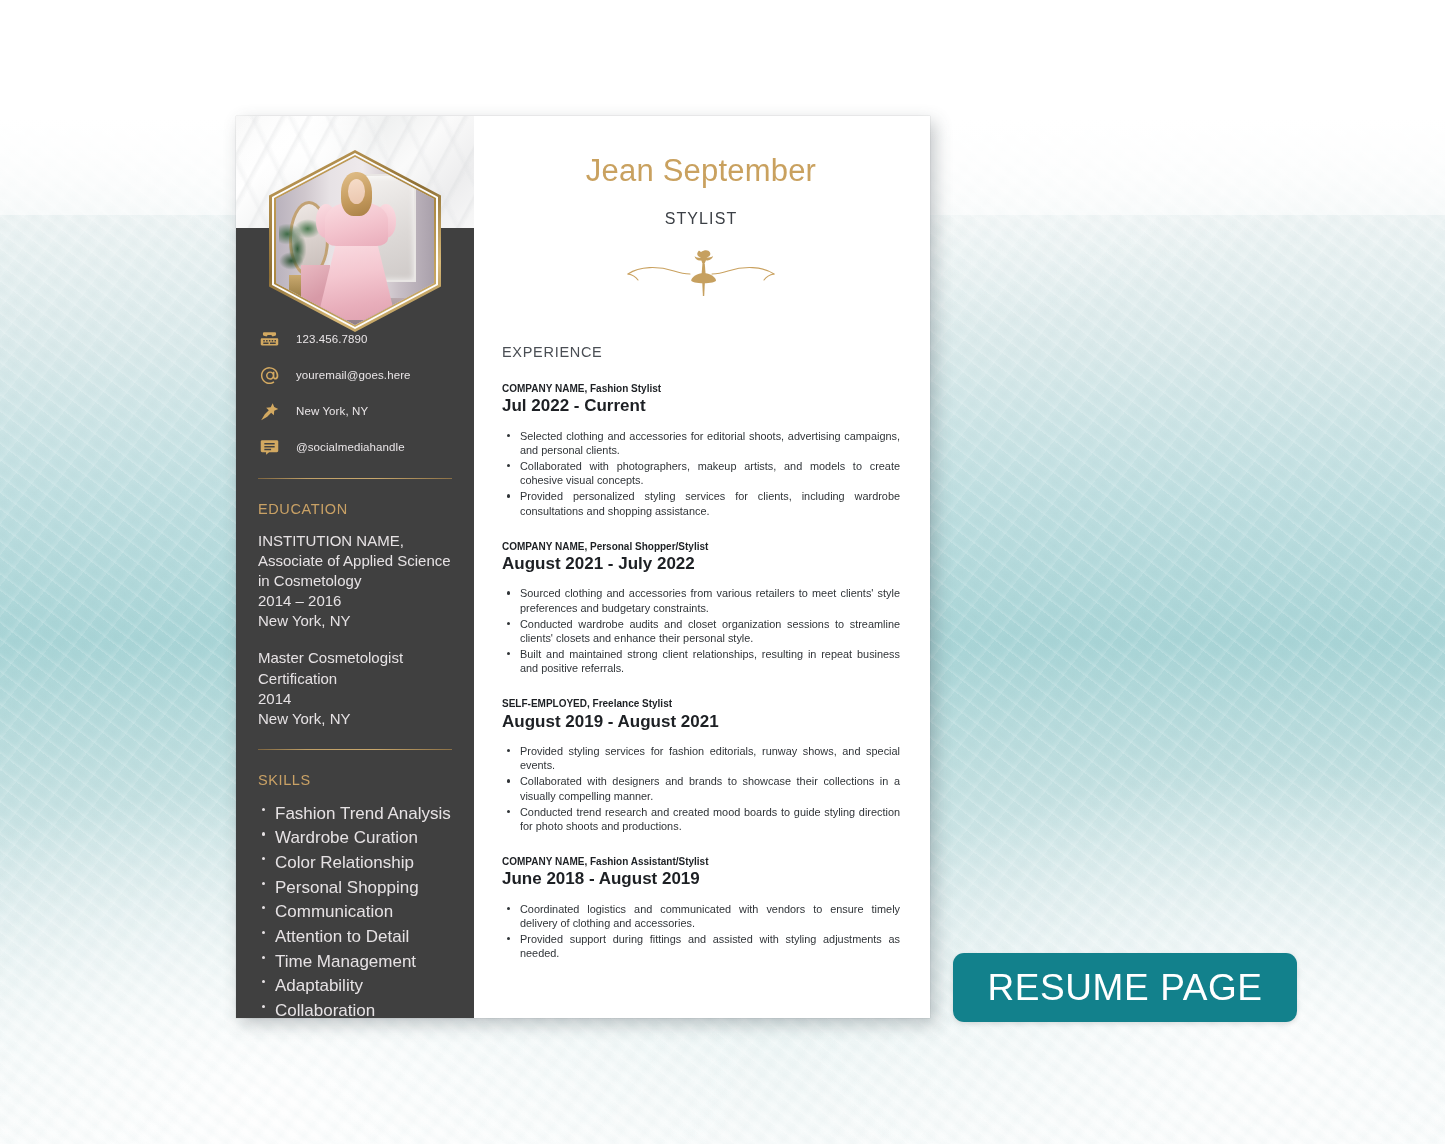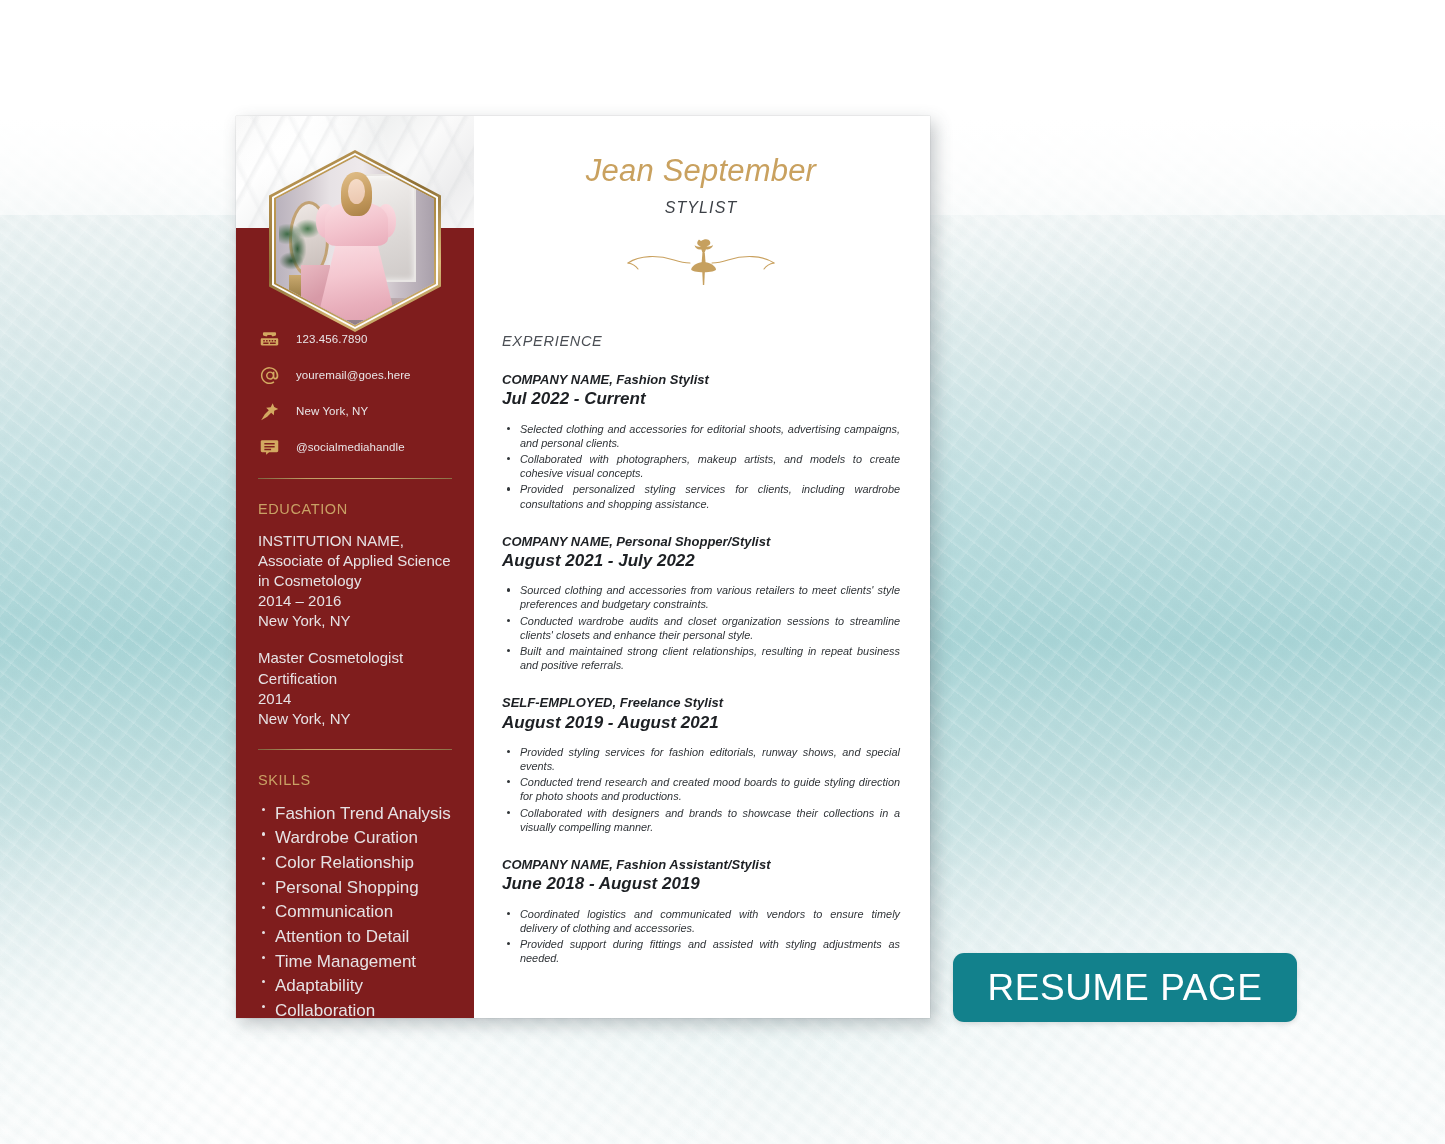--- a/index.html
+++ b/index.html
@@ -27,21 +27,21 @@
   #bgtop{position:absolute;left:0;top:0;width:100%;height:215px;
     background:linear-gradient(180deg,#ffffff 0%,#ffffff 55%,rgba(255,255,255,.55) 100%);}
 
   
   #page{position:absolute;left:236px;top:116px;width:694px;height:902px;
     background:#ffffff;
     box-shadow:5px 6px 16px rgba(60,70,75,.30), 0 0 1px rgba(0,0,0,.25);
     overflow:hidden;display:flex;}
 
   
-  #sidebar{width:238px;flex:0 0 238px;position:relative;background:#7f1d1d;}
+  #sidebar{width:238px;flex:0 0 238px;position:relative;background:#404040;}
   #marble{position:absolute;left:0;top:0;width:100%;height:112px;
     background:
       radial-gradient(ellipse 50% 70% at 30% 30%, #ffffff 0%, rgba(255,255,255,0) 70%),
       linear-gradient(135deg,#f7f7f7 0%,#ffffff 22%,#f0f1f1 45%,#fafafa 62%,#ededee 82%,#f8f8f8 100%);}
   #marble:after{content:"";position:absolute;inset:0;opacity:.55;
     background:
       repeating-linear-gradient(118deg, rgba(255,255,255,0) 0px, rgba(255,255,255,0) 16px, rgba(214,216,218,.55) 18px, rgba(255,255,255,0) 23px),
       repeating-linear-gradient(64deg, rgba(255,255,255,0) 0px, rgba(255,255,255,0) 26px, rgba(222,224,226,.45) 29px, rgba(255,255,255,0) 34px);}
 
   
@@ -99,27 +99,27 @@
   .cicon svg{width:21px;height:21px;display:block;fill:#d3a961;}
   .ctext{font-size:11.5px;color:#e9e5e7;letter-spacing:.1px;}
   .divider{height:1px;background:linear-gradient(90deg,#7d6540,#c0a067 25%,#c9a86d 60%,#8a7046);margin:20px 0 0 0;}
   .sb-h{color:#c9a165;font-size:14.5px;letter-spacing:.6px;margin:22px 0 14px 0;}
   .edu-block{color:#e6e2e4;font-size:15px;line-height:1.34;margin-bottom:17px;}
   ul.skills{list-style:none;margin:0;padding:0;}
   ul.skills li{position:relative;color:#e6e2e4;font-size:17px;line-height:1.36;padding-left:17px;margin-bottom:1.5px;}
   ul.skills li:before{content:"";position:absolute;left:4px;top:6px;width:3.2px;height:3.2px;border-radius:50%;background:#e6e2e4;}
 
   
-  #main{flex:1;background:#ffffff;padding:38px 30px 0 28px;box-sizing:border-box;font-style:italic;}
+  #main{flex:1;background:#ffffff;padding:38px 30px 0 28px;box-sizing:border-box;}
   #name{text-align:center;color:#c9a15f;font-size:31px;font-weight:400;letter-spacing:.2px;line-height:1.1;}
-  #role{text-align:center;color:#3c4046;font-size:16px;letter-spacing:1.1px;margin-top:11px;}
+  #role{text-align:center;color:#3c4046;font-size:16px;letter-spacing:1.1px;margin-top:22px;}
   #ornament{display:flex;justify-content:center;margin-top:16px;}
   #exph{color:#4a4e54;font-size:14.5px;letter-spacing:.7px;margin-top:48px;}
   .job{margin-top:22px;}
-  .job-title{font-size:13px;font-weight:bold;color:#1d2024;line-height:1.32;}
+  .job-title{font-size:10px;font-weight:bold;color:#1d2024;line-height:1.32;}
   .job-date{font-size:17px;font-weight:bold;color:#1d2024;line-height:1.32;}
   ul.duties{list-style:none;margin:11px 0 0 0;padding:0;}
   ul.duties li{position:relative;padding-left:18px;margin-bottom:2px;
     font-size:10.9px;line-height:1.30;color:#303438;text-align:justify;}
   ul.duties li:before{content:"";position:absolute;left:5px;top:5px;width:3.2px;height:3.2px;border-radius:50%;background:#303438;}
 
   
   #badge{position:absolute;left:953px;top:953px;width:344px;height:69px;
     background:#12818c;border-radius:11px;display:flex;align-items:center;justify-content:center;
     box-shadow:0 2px 5px rgba(0,0,0,.12);}
@@ -264,22 +264,22 @@
             <li>Sourced clothing and accessories from various retailers to meet clients' style preferences and budgetary constraints.</li>
             <li>Conducted wardrobe audits and closet organization sessions to streamline clients' closets and enhance their personal style.</li>
             <li>Built and maintained strong client relationships, resulting in repeat business and positive referrals.</li>
           </ul>
         </div>
         <div class="job">
           <div class="job-title">SELF-EMPLOYED, Freelance Stylist</div>
           <div class="job-date">August 2019 - August 2021</div>
           <ul class="duties">
             <li>Provided styling services for fashion editorials, runway shows, and special events.</li>
+            <li>Collaborated with designers and brands to showcase their collections in a visually compelling manner.</li>
             <li>Conducted trend research and created mood boards to guide styling direction for photo shoots and productions.</li>
-            <li>Collaborated with designers and brands to showcase their collections in a visually compelling manner.</li>
           </ul>
         </div>
         <div class="job">
           <div class="job-title">COMPANY NAME, Fashion Assistant/Stylist</div>
           <div class="job-date">June 2018 - August 2019</div>
           <ul class="duties">
             <li>Coordinated logistics and communicated with vendors to ensure timely delivery of clothing and accessories.</li>
             <li>Provided support during fittings and assisted with styling adjustments as needed.</li>
           </ul>
         </div>

